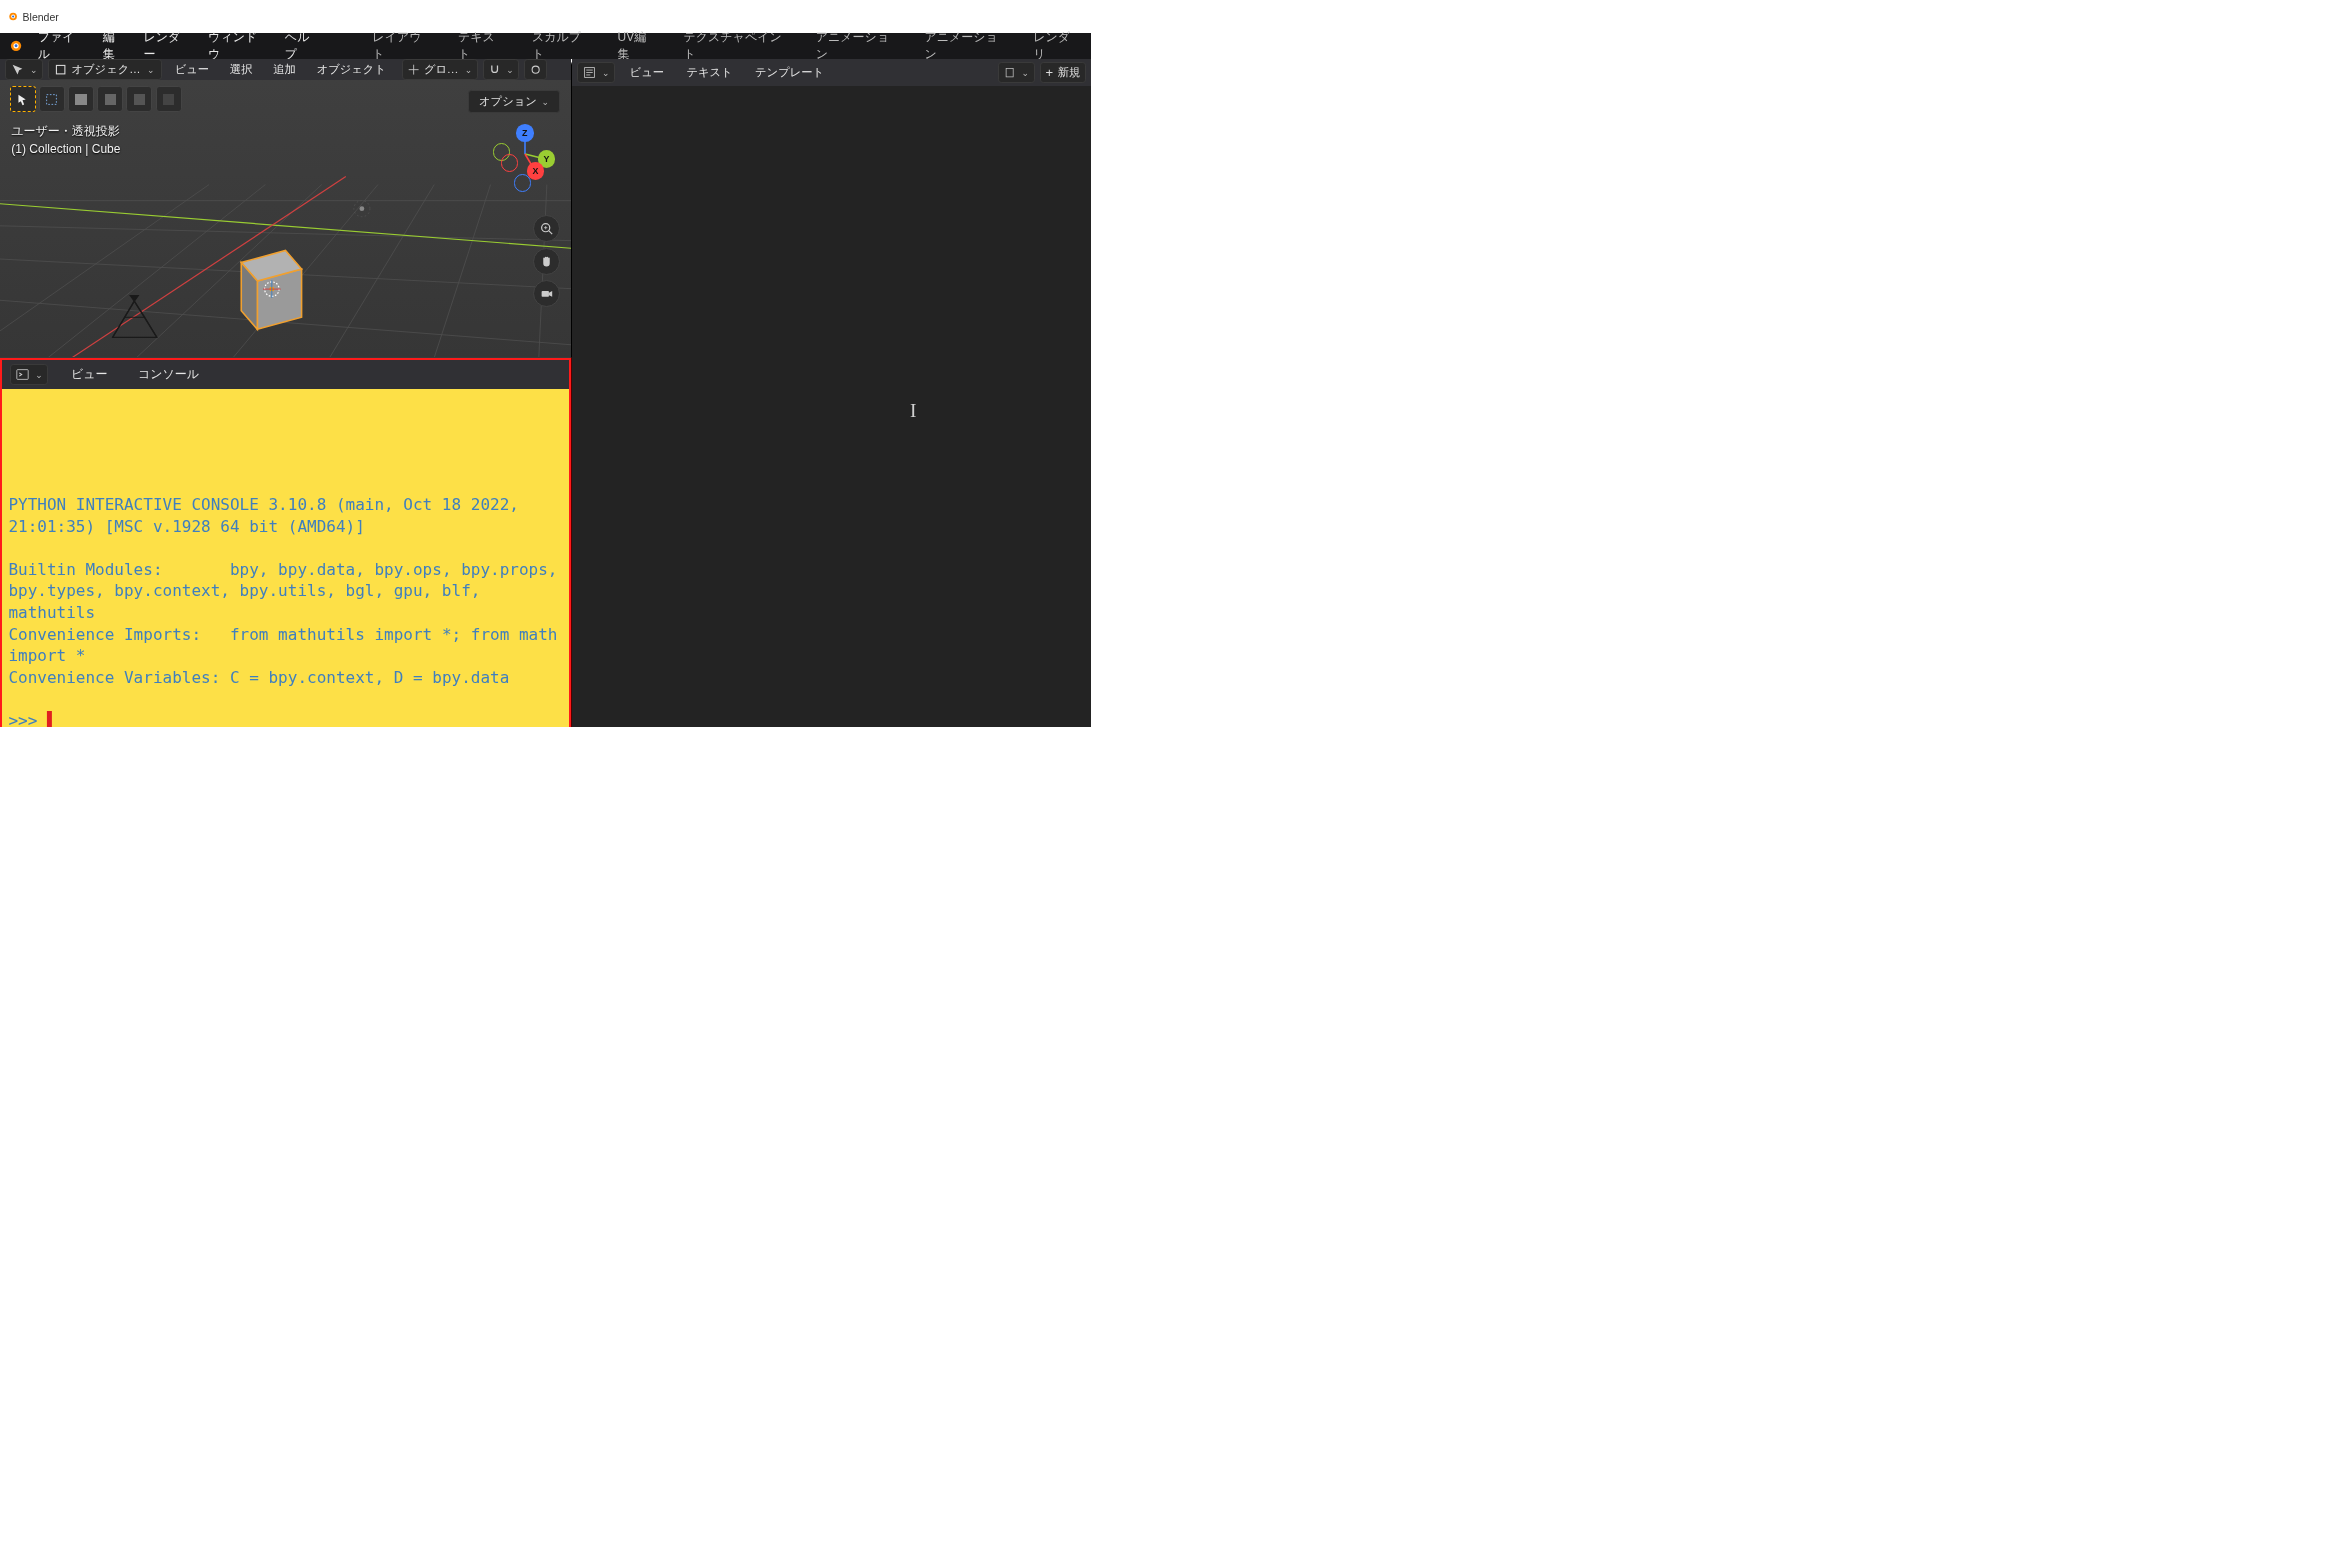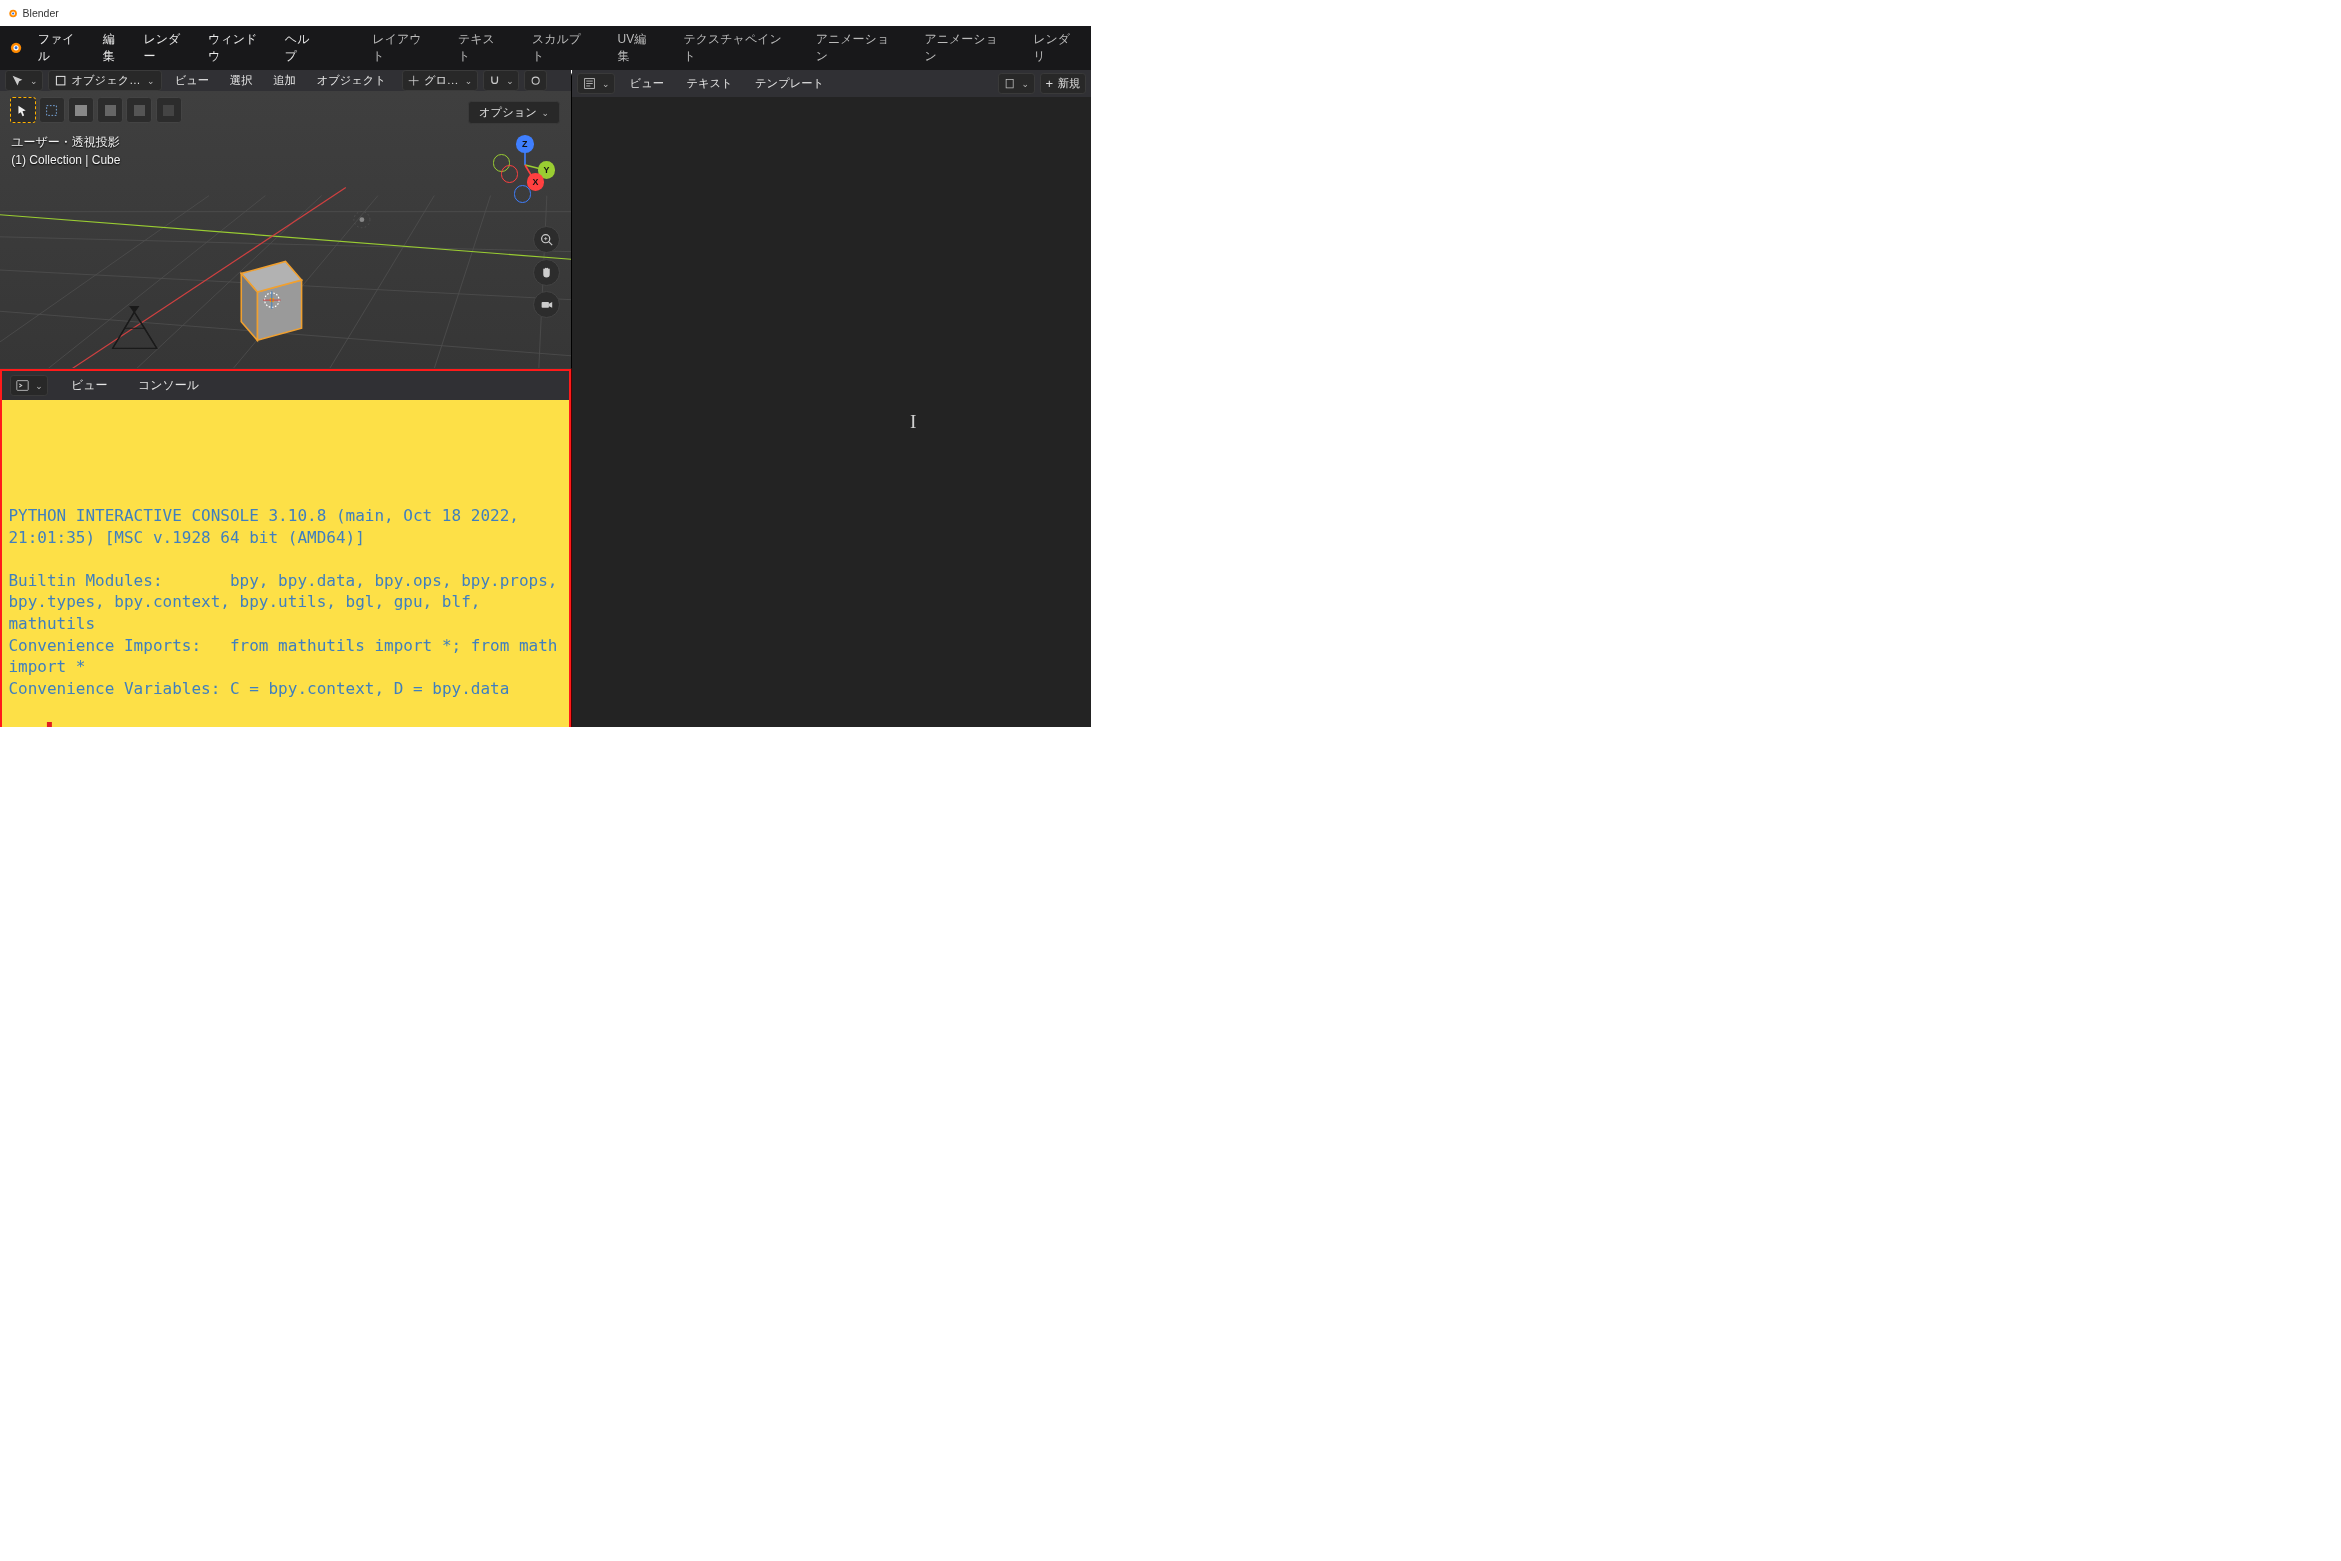--- a/index.html
+++ b/index.html
@@ -6,32 +6,32 @@
   body {
     font-family: -apple-system, BlinkMacSystemFont, "Segoe UI", sans-serif;
     background: #fff;
     width: 1091px;
     height: 727px;
     overflow: hidden;
     font-size: 11.3px;
     color: #e0e0e0;
   }
   .titlebar {
-    height: 26px;
+    height: 33px;
     background: #fff;
     display: flex;
     align-items: center;
     padding: 1.6px 4.8px;
     gap: 4.8px;
     color: #333;
     font-size: 10.5px;
   }
   .titlebar svg { flex-shrink: 0; }
   .menubar {
-    height: 44px;
+    height: 26px;
     background: #18181a;
     display: flex;
     align-items: center;
     padding: 0 4.8px;
     gap: 1.6px;
     color: #ddd;
   }
   .blender-logo {
     width: 19.3px; height: 19.3px;
     display:flex;align-items:center;justify-content:center;

